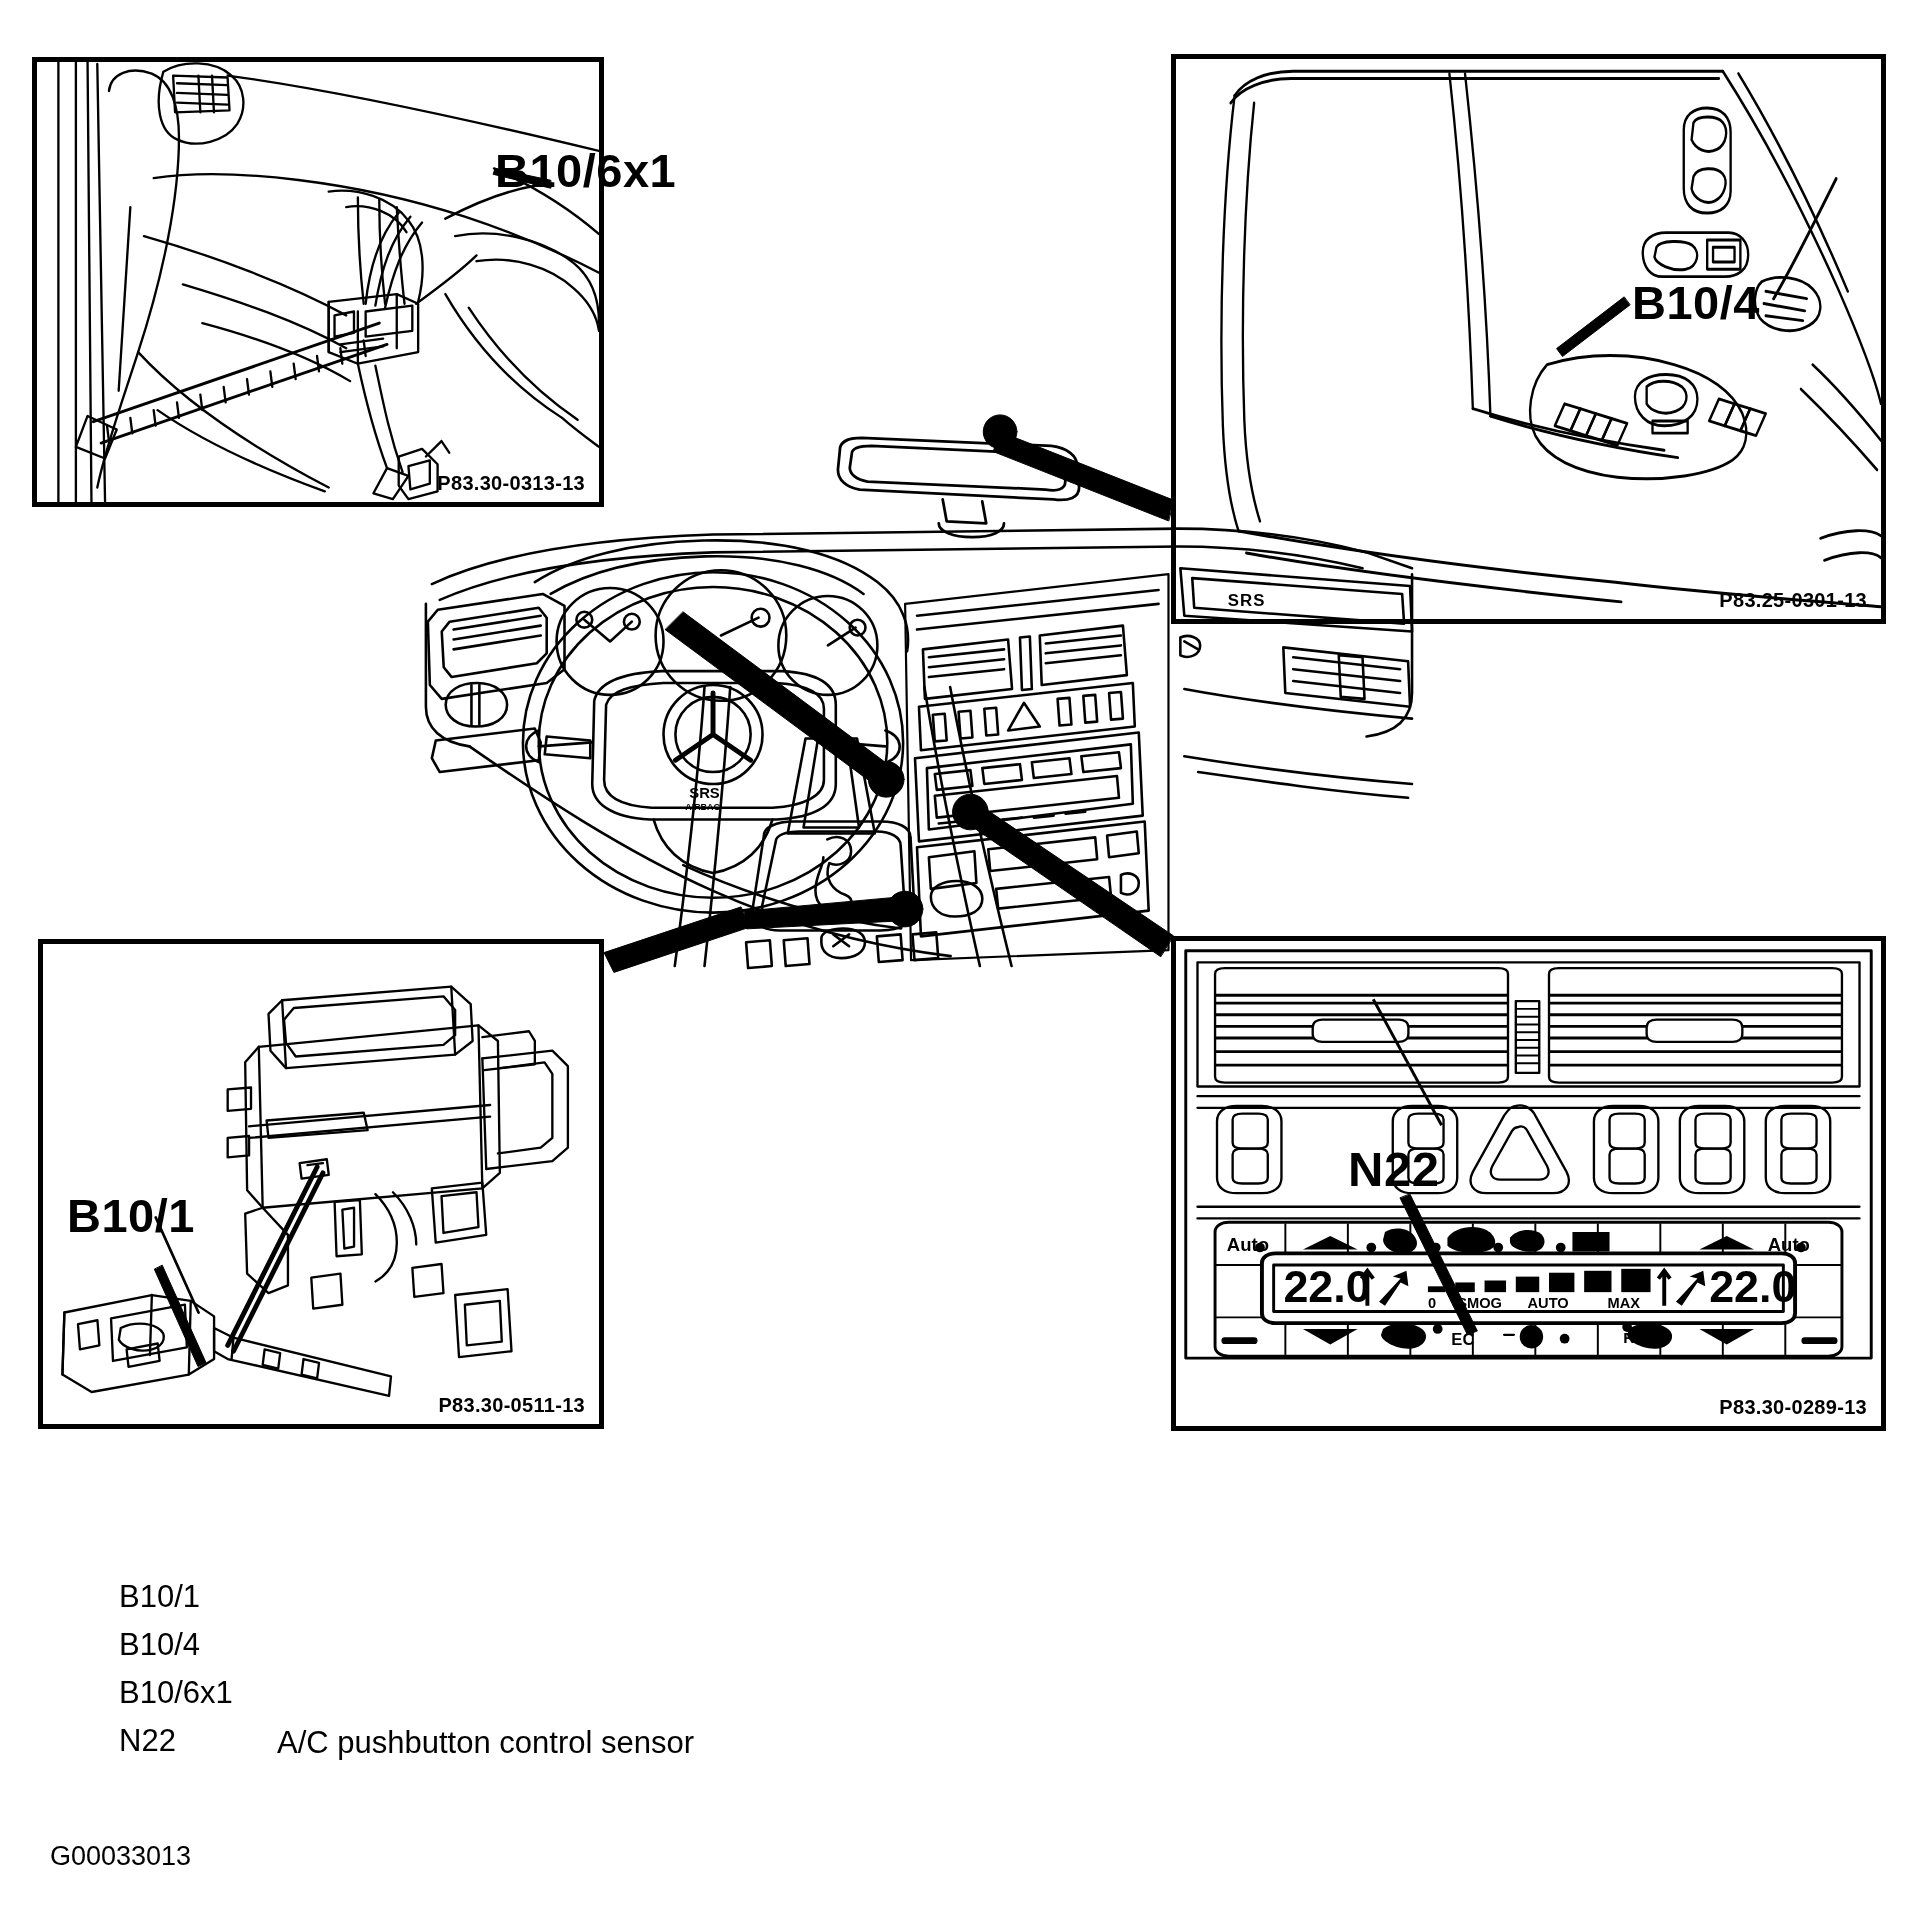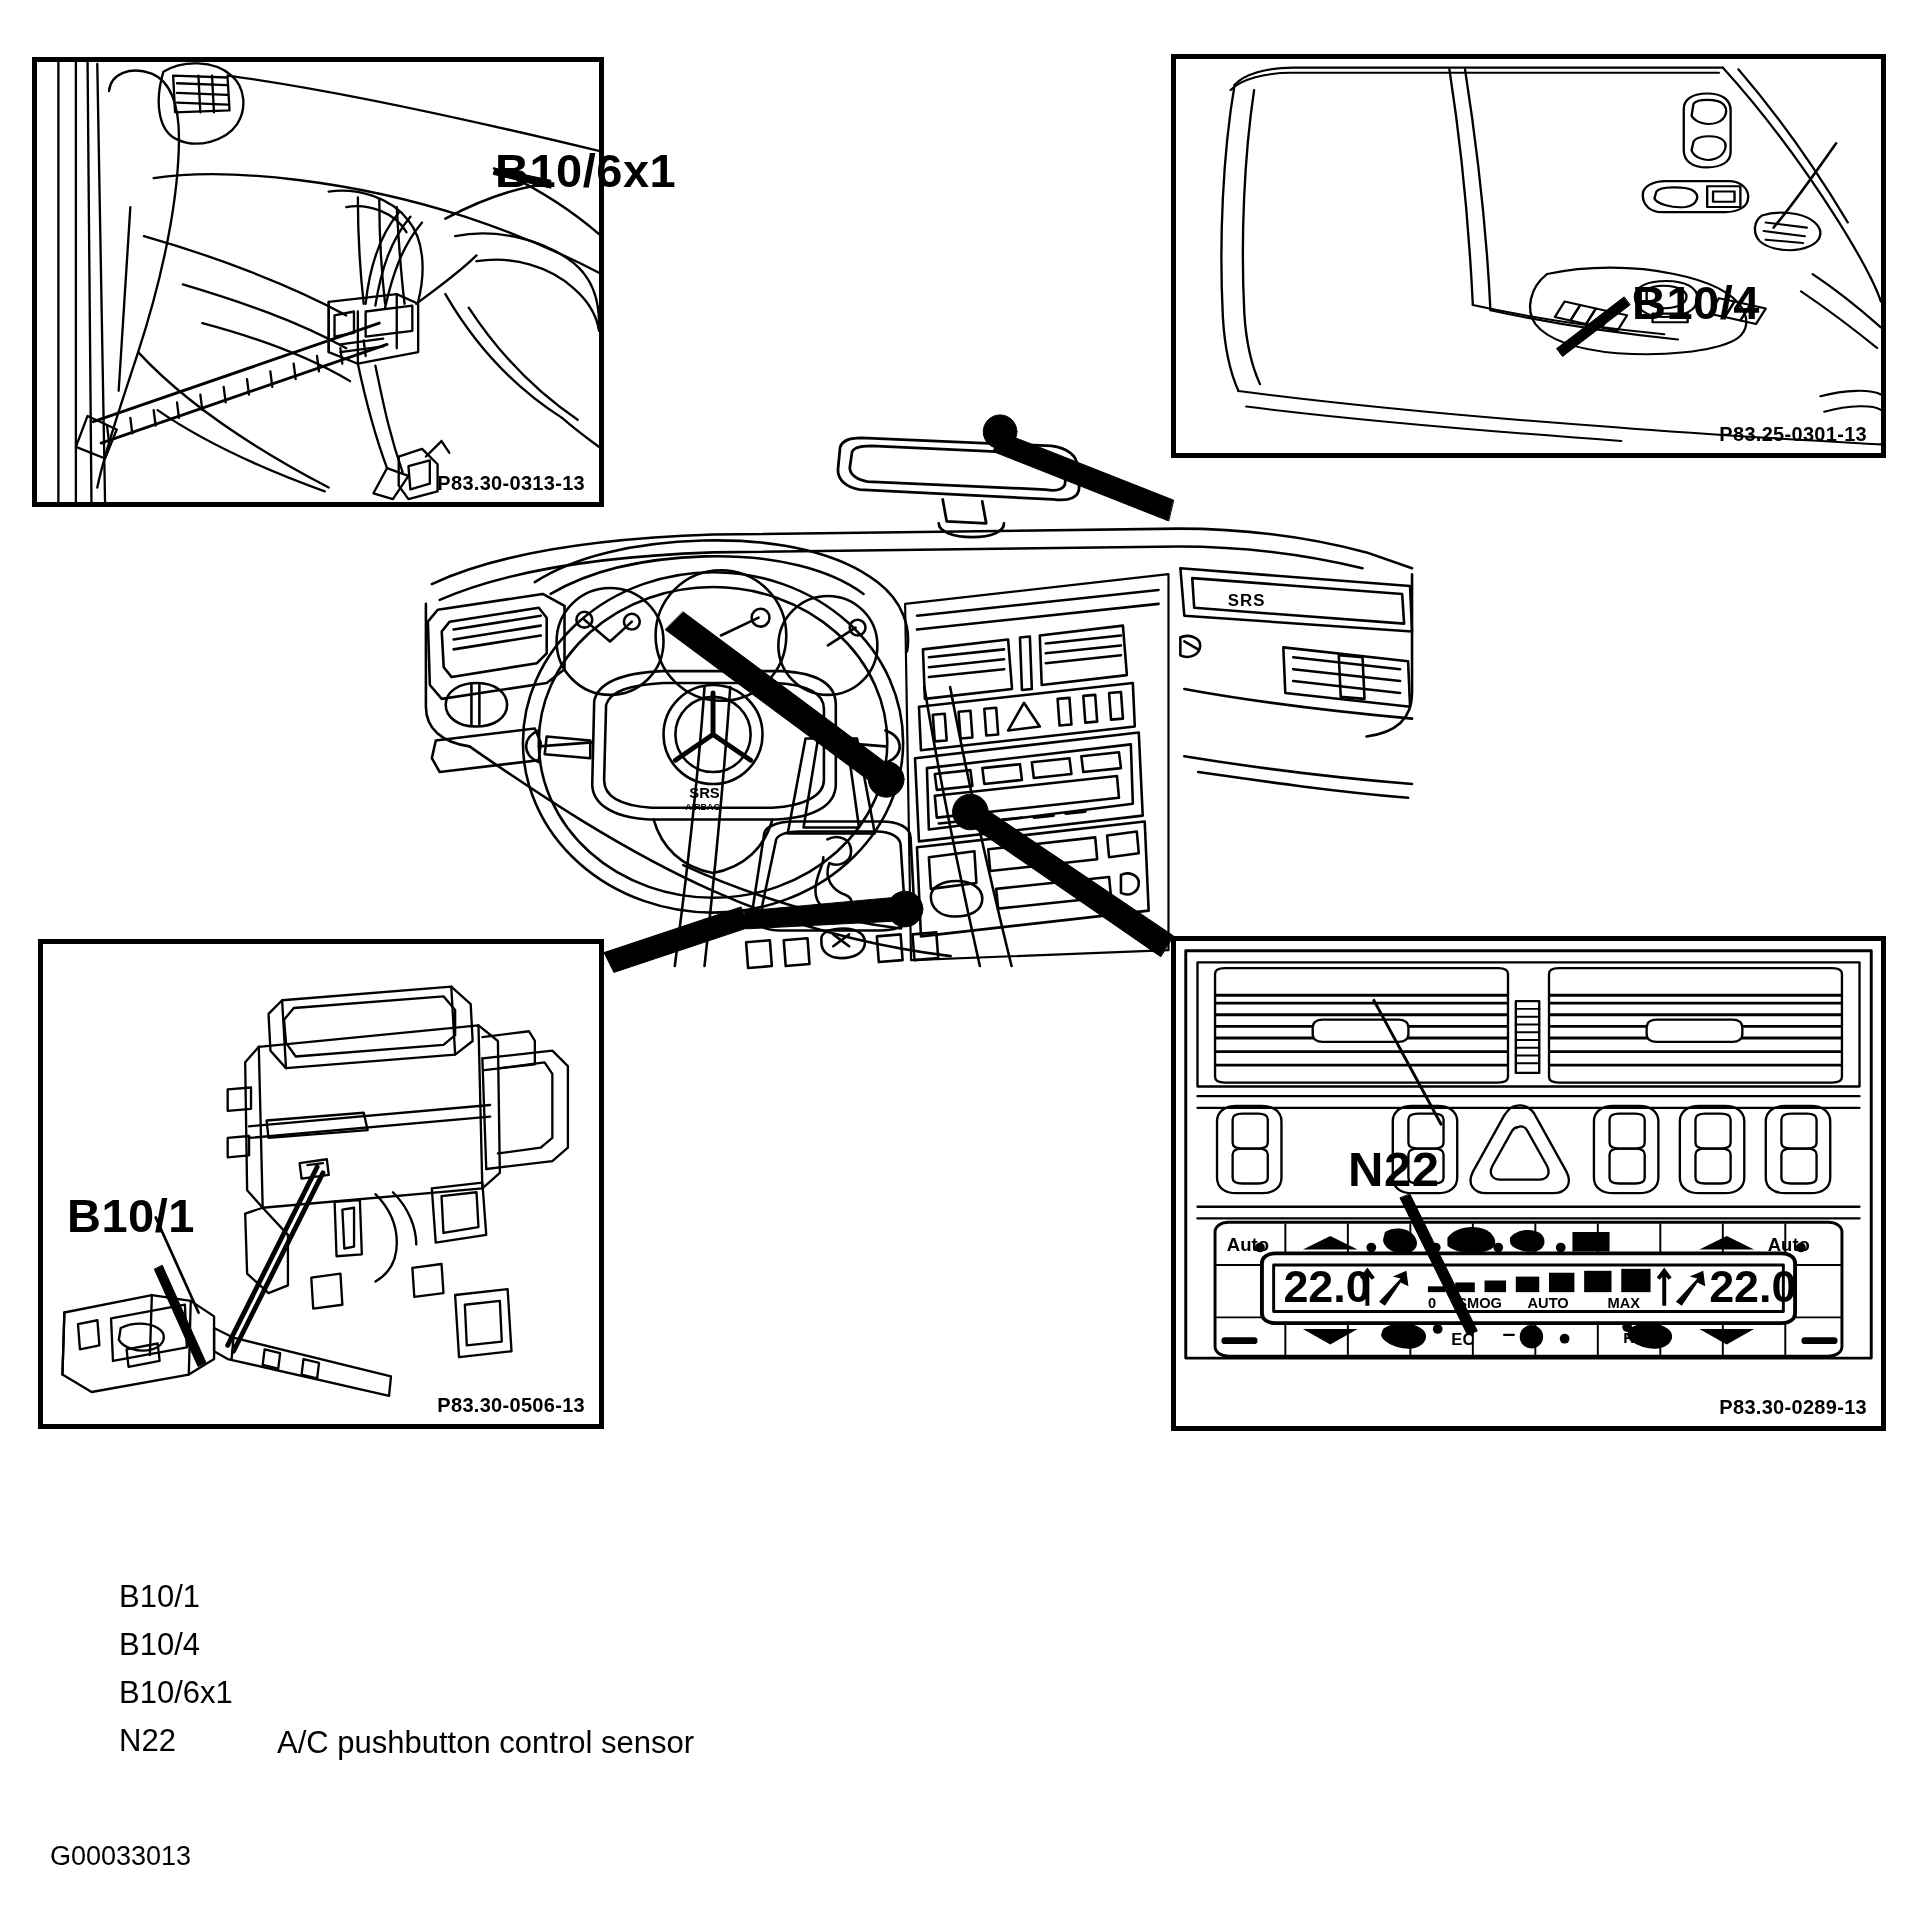--- a/index.html
+++ b/index.html
@@ -17,21 +17,21 @@
 
   .stage { position: absolute; inset: 0; }
 
   
   .panel {
     position: absolute;
     border: 5px solid #000;
     background: #fff;
   }
   #panel-topleft   { left: 32px;   top: 57px;   width: 572px;  height: 450px; }
-  #panel-topright  { left: 1171px; top: 54px;   width: 715px;  height: 404px; }
+  #panel-topright  { left: 1171px; top: 54px;   width: 715px;  height: 570px; }
   #panel-botleft   { left: 38px;   top: 939px;  width: 566px;  height: 490px; }
   #panel-botright  { left: 1171px; top: 936px;  width: 715px;  height: 495px; }
 
   .panel-svg { position: absolute; inset: 0; width: 100%; height: 100%; display: block; }
 
   .ref {
     position: absolute;
     bottom: 7px; right: 14px;
     font-weight: bold;
     font-size: 20px;
@@ -299,21 +299,21 @@
         <path d="M196 406 L194 428"></path>
         <path d="M228 418 L244 422 L242 438 L226 434Z"></path>
         <path d="M268 428 L284 432 L282 448 L266 444Z"></path>
 
         <path d="M190 414 L282 230" stroke-width="5"></path>
         <path d="M196 420 L288 236" stroke-width="5"></path>
 
         <path d="M116 282 L160 380" stroke-width="2.8"></path>
       </g>
     </svg>
-    <div class="ref">P83.30-0506-13</div>
+    <div class="ref">P83.30-0511-13</div>
   </div>
 
   <div class="panel" id="panel-botright">
     <svg class="panel-svg" viewBox="0 0 722 500" preserveAspectRatio="none">
       <g fill="none" stroke="#000" stroke-width="2.4" stroke-linejoin="round" stroke-linecap="round">
 
         <path d="M10 10 L712 10 L712 430 L10 430Z" stroke-width="3"></path>
 
         <path d="M22 22 L700 22 L700 150 L22 150Z"></path>
 

